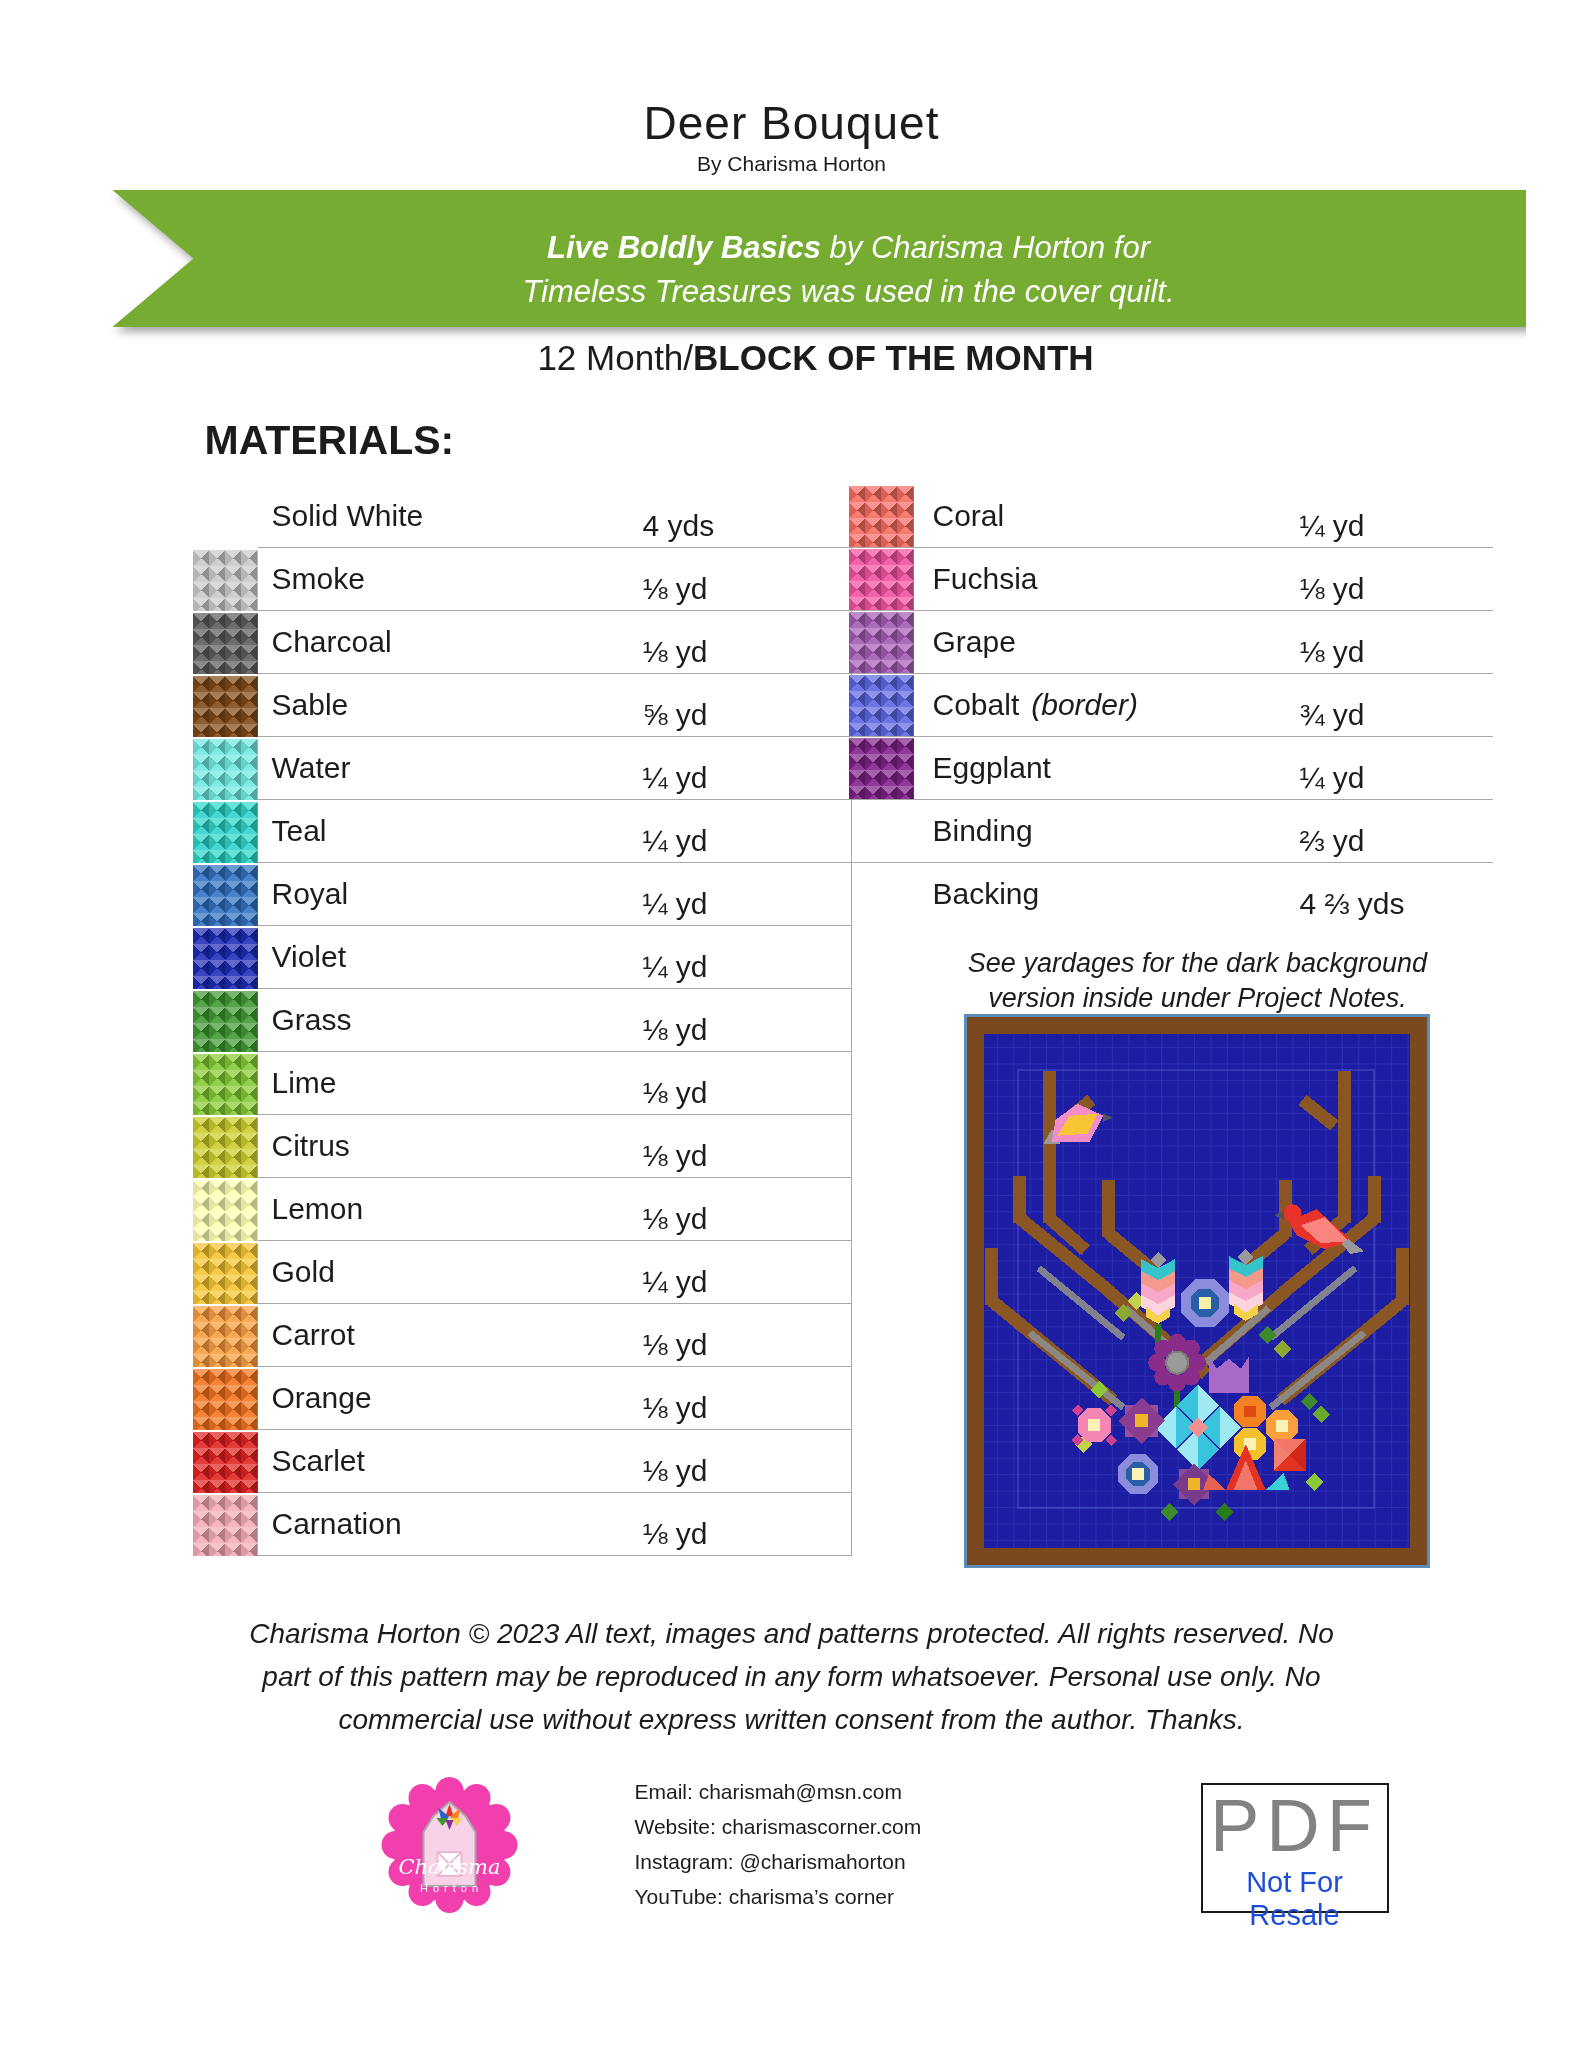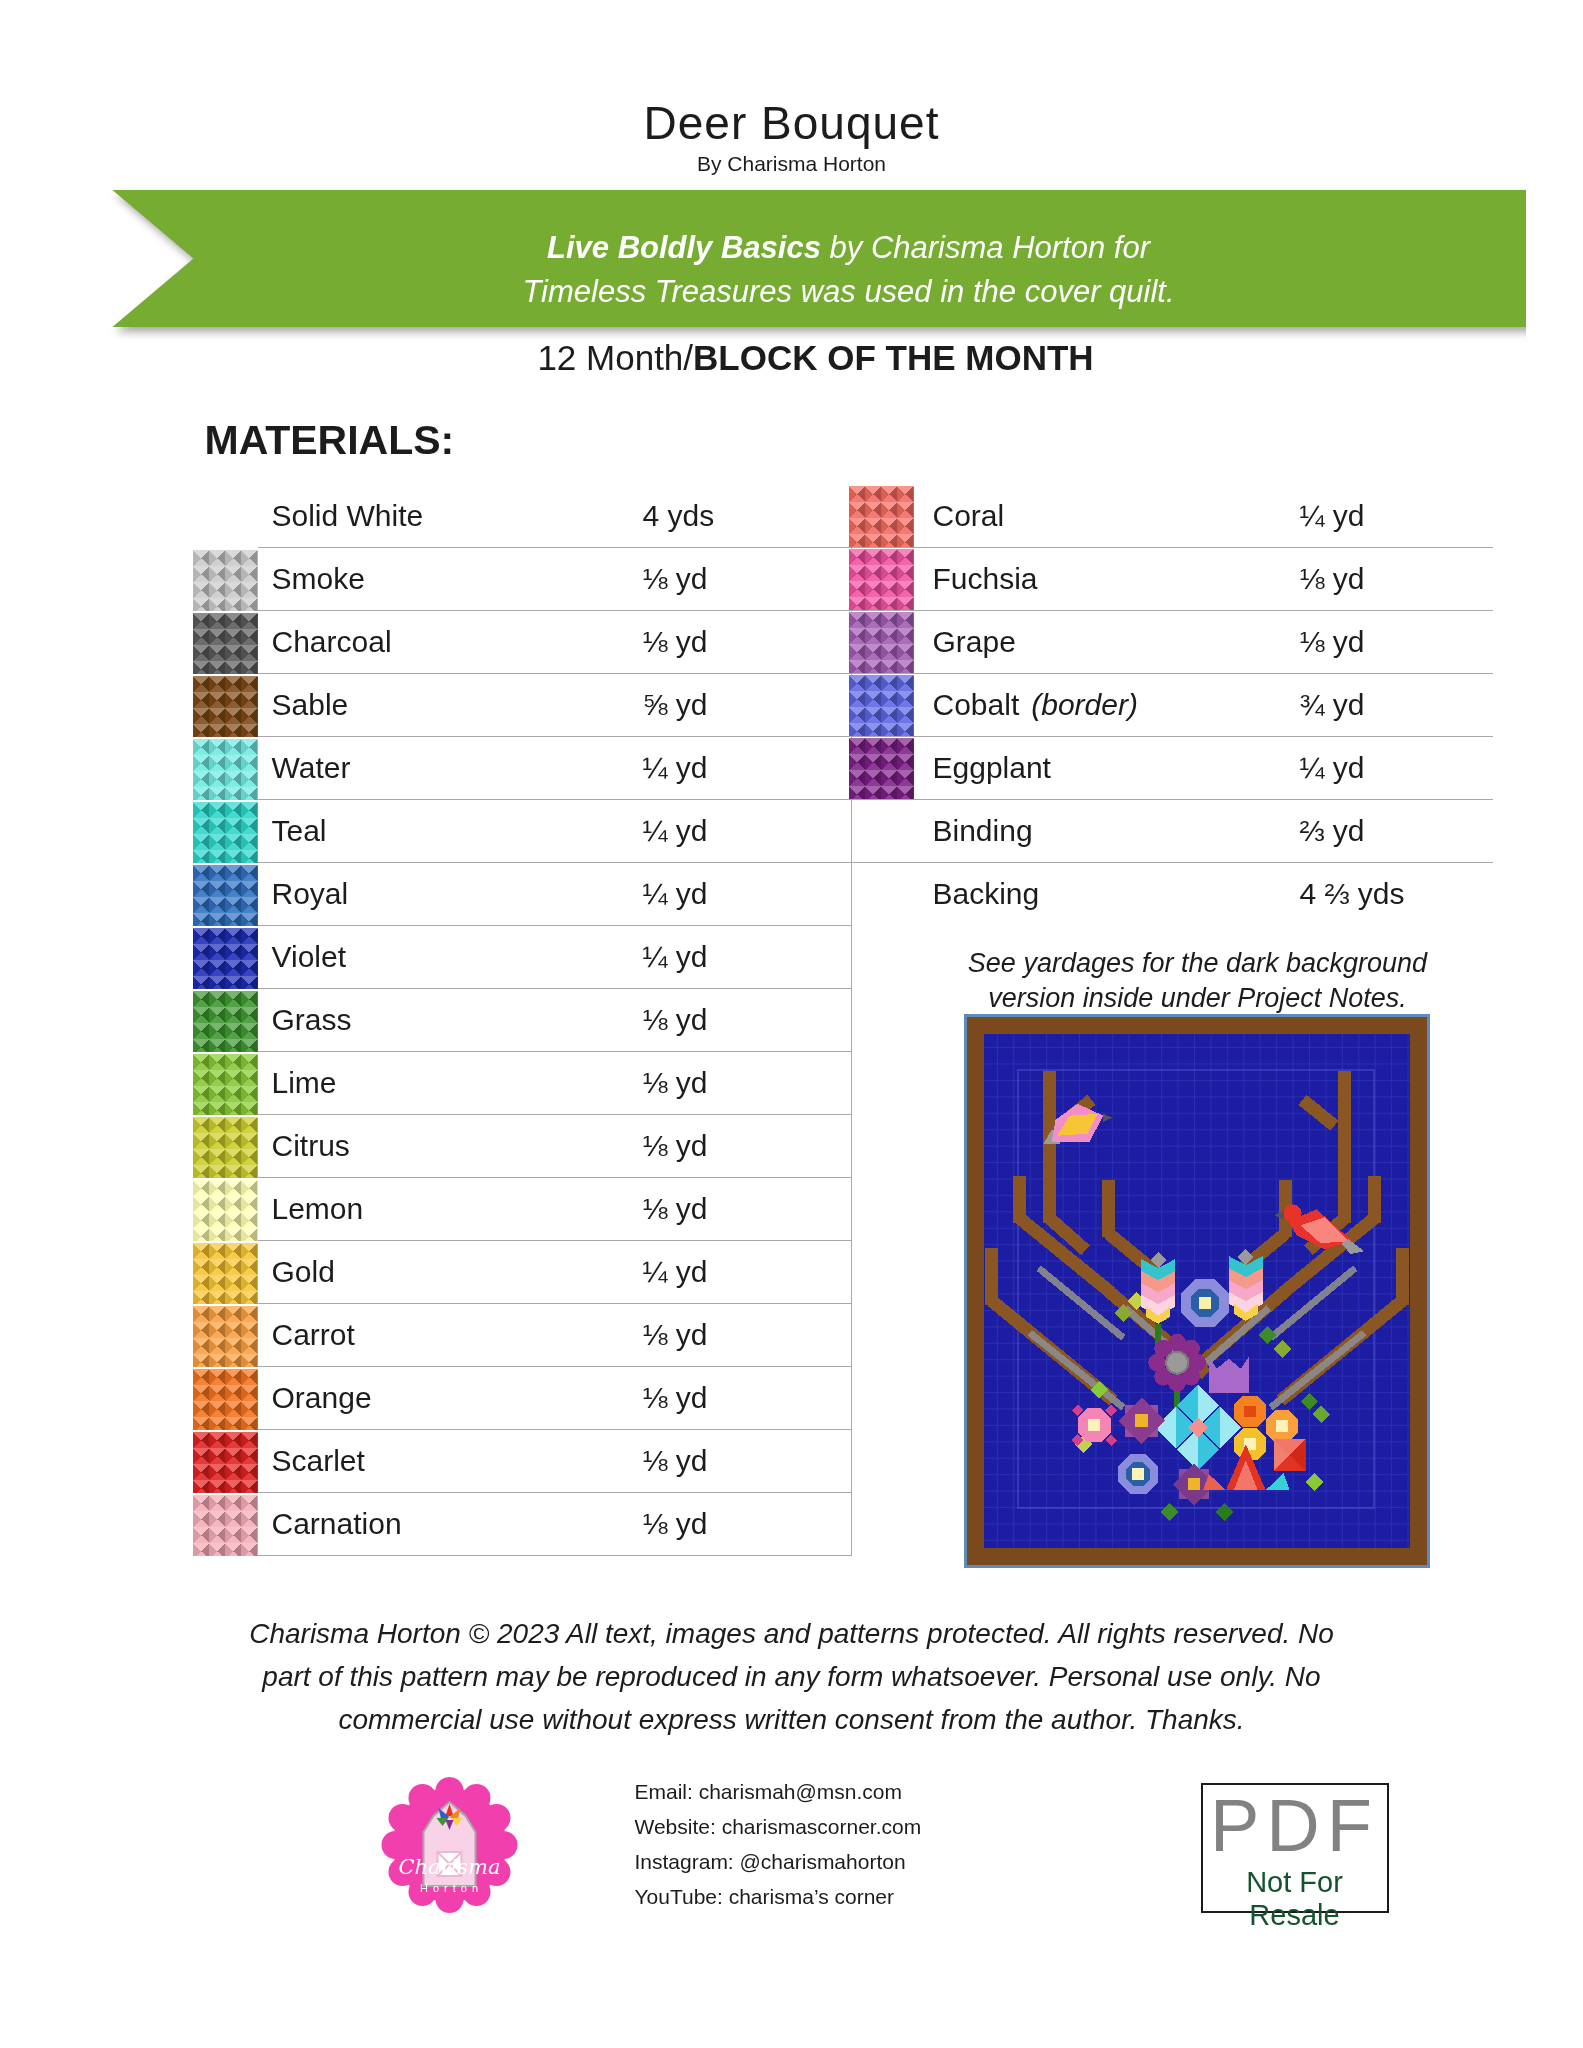--- a/index.html
+++ b/index.html
@@ -30,21 +30,21 @@
   #left-table{left:200px;width:593px;}
   #right-table{left:793px;width:642px;}
   .mrow{position:relative;height:63px;box-sizing:border-box;font-size:30px;}
   #left-table .mrow{border-bottom:1px solid var(--separator_gray,#a8a8a8);}
   #right-table .mrow{border-bottom:1px solid var(--separator_gray,#a8a8a8);}
   #right-table .mrow:nth-child(7){border-bottom:none;}
   .mname{position:absolute;top:14px;}
   #left-table .mname{left:14px;}
   #right-table .mname{left:82px;}
   .mqual{font-style:italic;font-size:30px;margin-left:12px;}
-  .mamt{position:absolute;top:14px;}
+  .mamt{position:absolute;top:24px;}
   #left-table .mamt{left:385px;}
   #right-table .mamt{left:449px;}
 
   .vdivider{position:absolute;left:793px;top:548px;width:1px;height:1008px;
             background:var(--separator_gray,#a8a8a8);z-index:1;}
 
   .swstrip{position:absolute;width:65px;z-index:2;}
   #left-swatches{left:135px;top:485px;height:1071px;}
   #right-swatches{left:791px;top:484px;height:320px;}
   .swatch{position:absolute;left:0;width:65px;height:61px;}
@@ -63,21 +63,21 @@
   .copyright{position:absolute;top:1612px;left:0;width:100%;text-align:center;
              font-style:italic;font-size:28px;line-height:43px;}
 
   
   .logo{position:absolute;left:318px;top:1766px;width:148px;height:158px;}
   .contacts{position:absolute;left:577px;top:1774px;font-size:21px;line-height:35px;}
   .pdfbox{position:absolute;left:1143px;top:1783px;width:188px;height:130px;
           border:2px solid #1a1a1a;box-sizing:border-box;text-align:center;}
   .pdfbox .pdf{font-size:74px;line-height:78px;letter-spacing:7px;color:var(--pdf_gray,#828282);
                margin-top:2px;}
-  .pdfbox .nfr{font-size:29px;color:#14532d;margin-top:1px;}
+  .pdfbox .nfr{font-size:29px;color:#1d4ed8;margin-top:1px;}
 </style>
 </head>
 <body>
 
 <div class="page">
 
   <div class="title">Deer Bouquet</div>
   <div class="byline">By Charisma Horton</div>
 
   <div class="banner-wrap">

